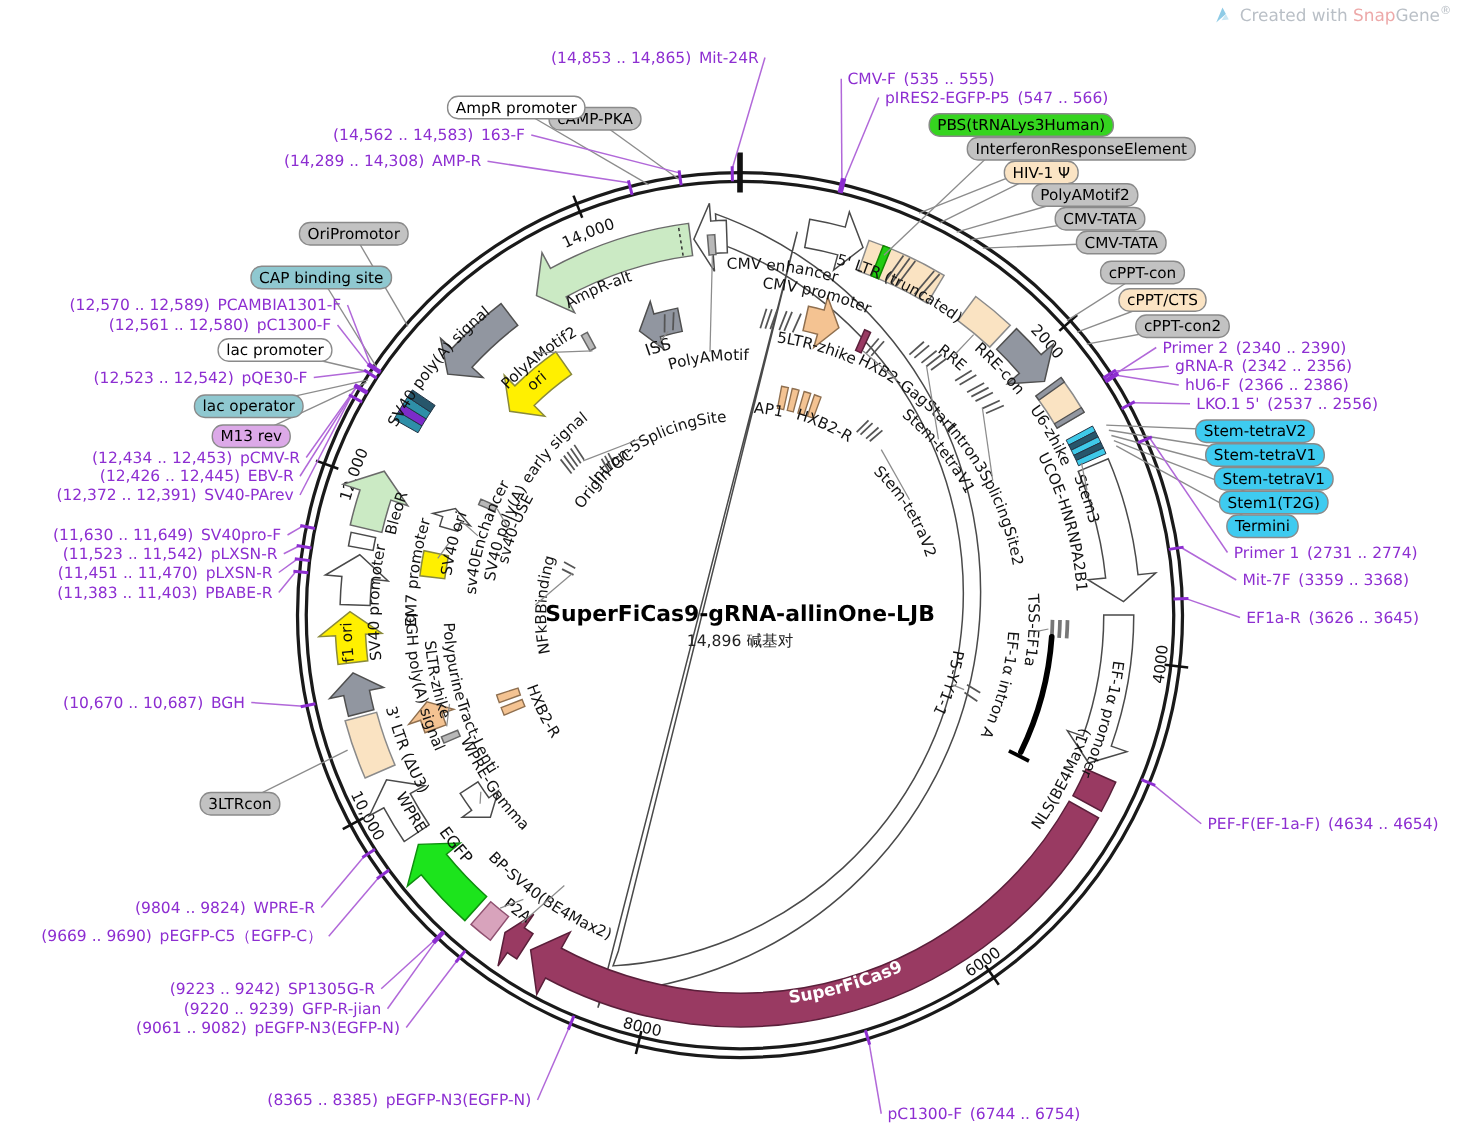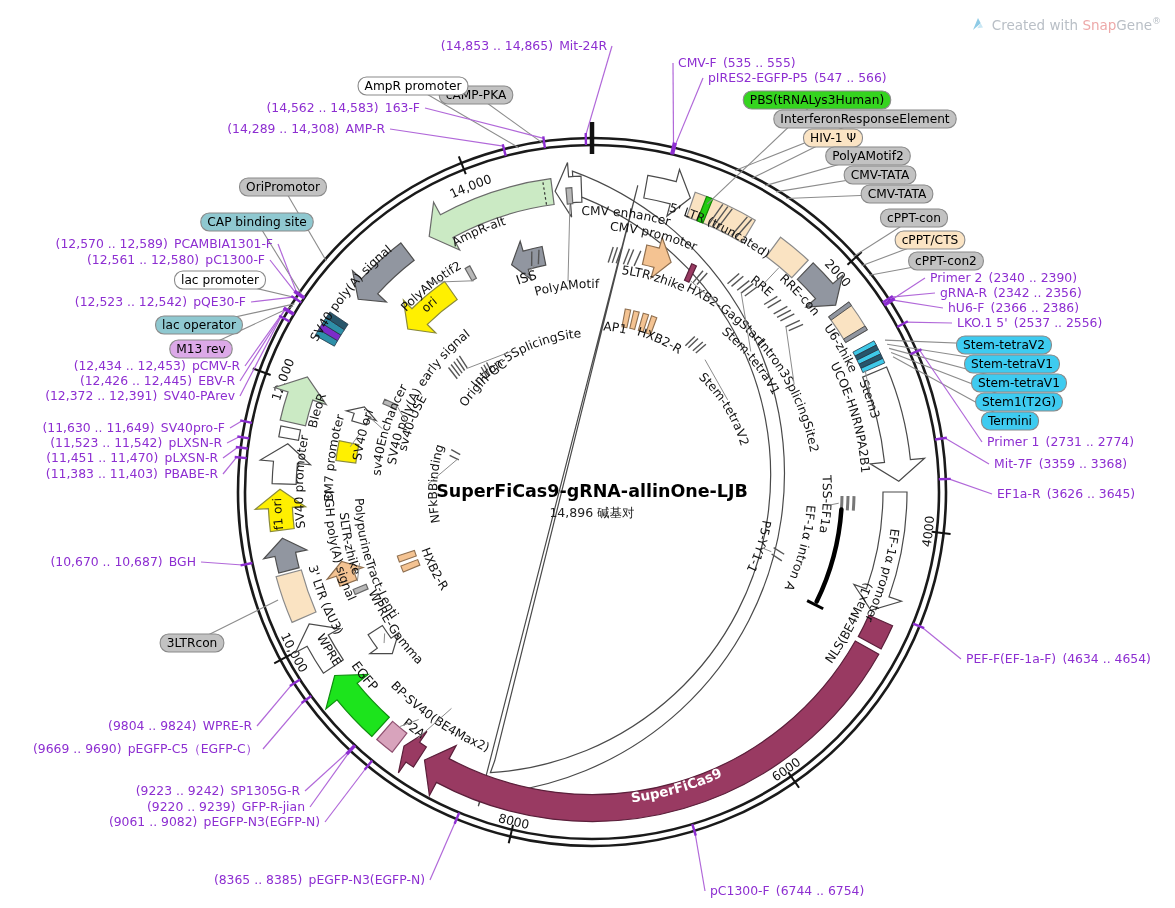--- a/index.html
+++ b/index.html
@@ -1,19 +1,19 @@
 <!DOCTYPE html>
 <html><head>
 <meta charset="utf-8">
 <style>
   html,body{margin:0;padding:0;background:#fff;}
   body{font-family:"DejaVu Sans","Liberation Sans",sans-serif;}
   #stage{position:relative;width:1175px;height:908px;background:#fff;overflow:hidden;}
   svg text{font-family:"DejaVu Sans","Liberation Sans",sans-serif;}
-  #watermark{position:absolute;top:16px;right:14px;display:flex;align-items:center;gap:6px;
+  #watermark{position:absolute;top:4px;right:14px;display:flex;align-items:center;gap:6px;
     font-size:13.5px;color:#b9bfc6;}
   #watermark .snap{color:#eda9a9;}
   #watermark .reg{font-size:9px;vertical-align:super;}
 </style>
 </head>
 <body>
 
 <div id="stage">
   <svg id="map" width="1175" height="908" viewBox="0 0 1175 908">
     <g id="gen">

